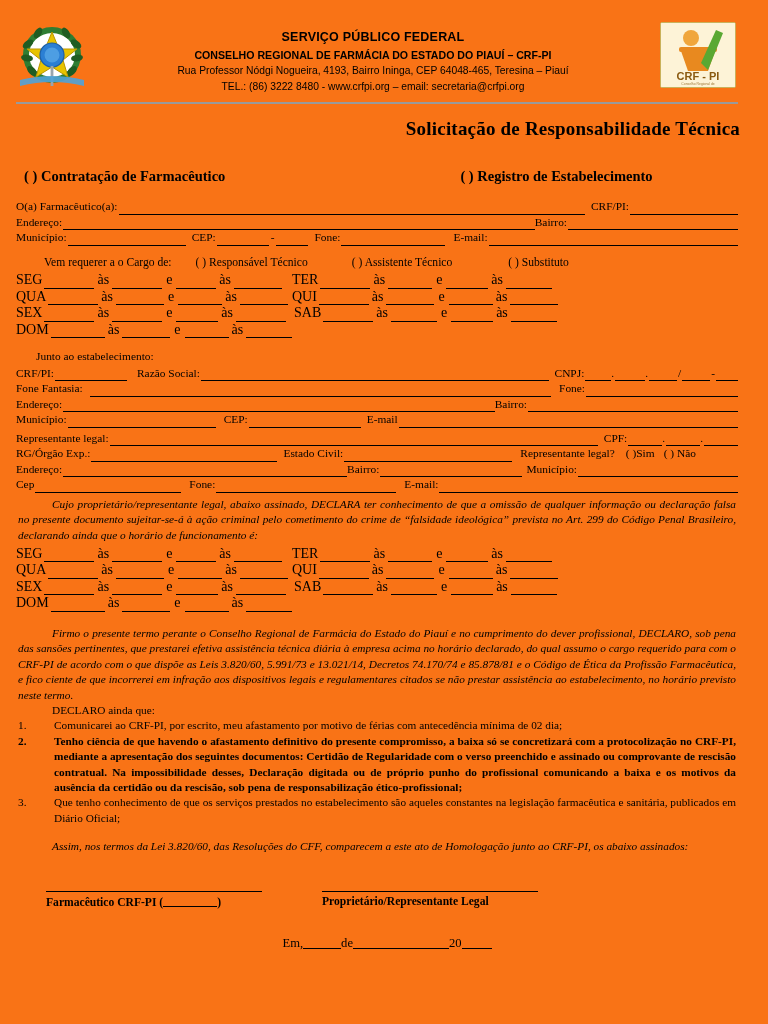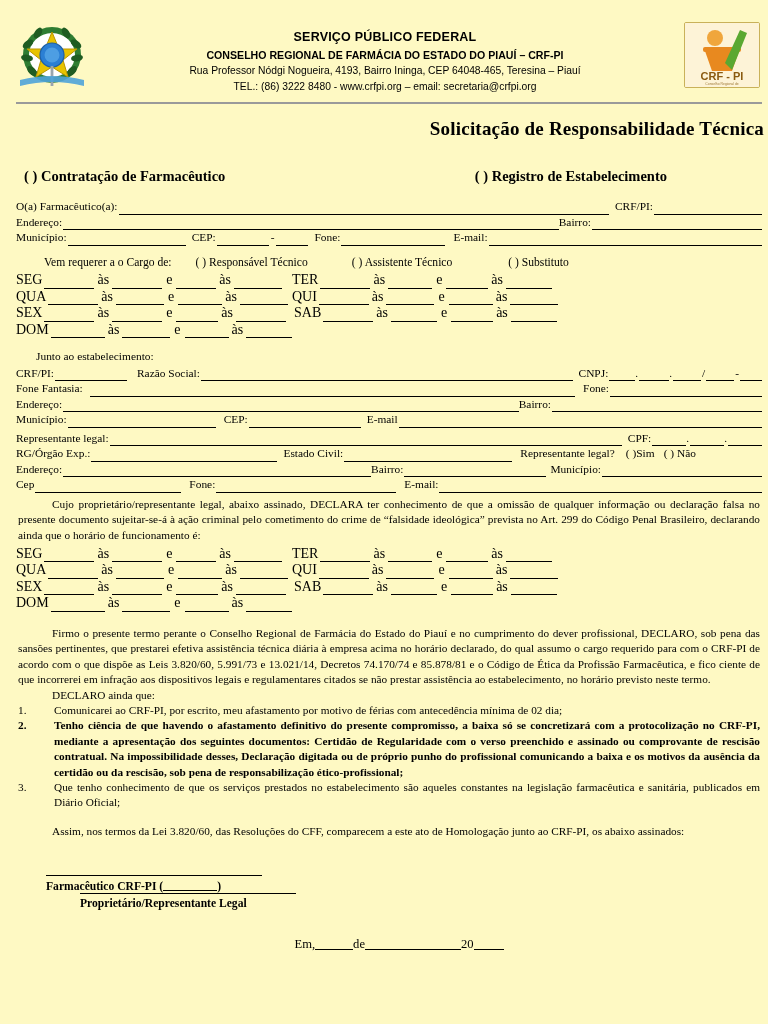--- a/index.html
+++ b/index.html
@@ -13,22 +13,22 @@
     height: 1024px;
     font-family: "Liberation Serif", "DejaVu Serif", serif;
     color: #000000;
     overflow: hidden;
   }
   .page {
     position: relative;
     width: 768px;
     height: 1024px;
     box-sizing: border-box;
-    padding: 22px 4px 0 14px;
-    background: #fef9c3;
+    padding: 22px 28px 0 14px;
+    background: #f97316;
   }
 
   
   .header {
     display: flex;
     align-items: flex-start;
     justify-content: space-between;
     padding: 0 4px 0 4px;
   }
   .brasao {
@@ -140,40 +140,39 @@
   .srow {
     display: flex;
     align-items: flex-end;
     line-height: 16.5px;
     white-space: nowrap;
   }
   .sday { flex: 0 0 auto; padding-right: 2px; }
   .sln { border-bottom: 1px solid #000; height: 13px; }
   .sas { padding: 0 3px; }
   .se { padding: 0 4px; }
-  .indent-first { text-indent: 34px; }
+  .indent-first { text-indent: 34px; font-style: italic; }
   .item {
     display: flex;
     font-size: 11.3px;
     line-height: 15.4px;
     text-align: justify;
     padding: 0 4px;
   }
   .item .num { flex: 0 0 36px; }
   .item .txt { flex: 1 1 auto; text-align: justify; }
   .item.strong .num, .item.strong .txt { font-weight: bold; }
 
   
   .sigs {
     display: flex;
     margin-top: 36px;
     padding: 0 6px;
     font-size: 11.6px;
     font-weight: bold;
-    flex-direction: column;
   }
   .sig {
     flex: 0 0 auto;
   }
   .sig .sigline {
     border-top: 1px solid #000;
     height: 0;
     margin-bottom: 3px;
   }
   .sig.left { width: 216px; margin-left: 26px; }

